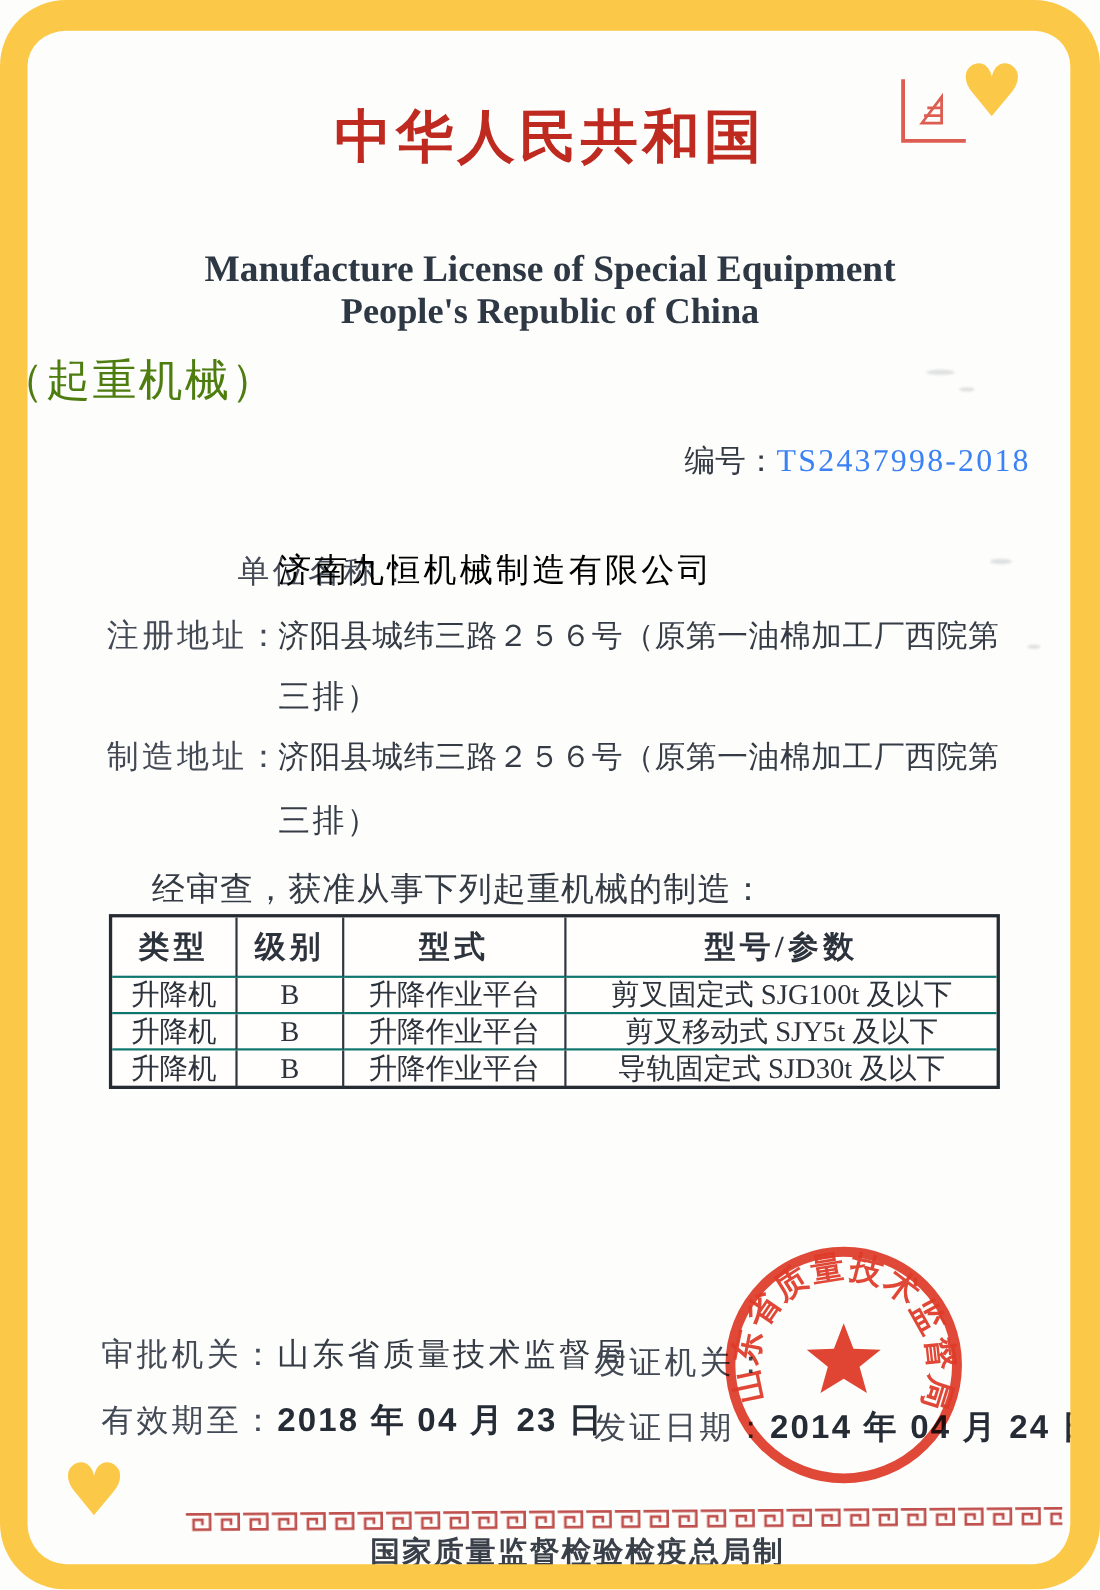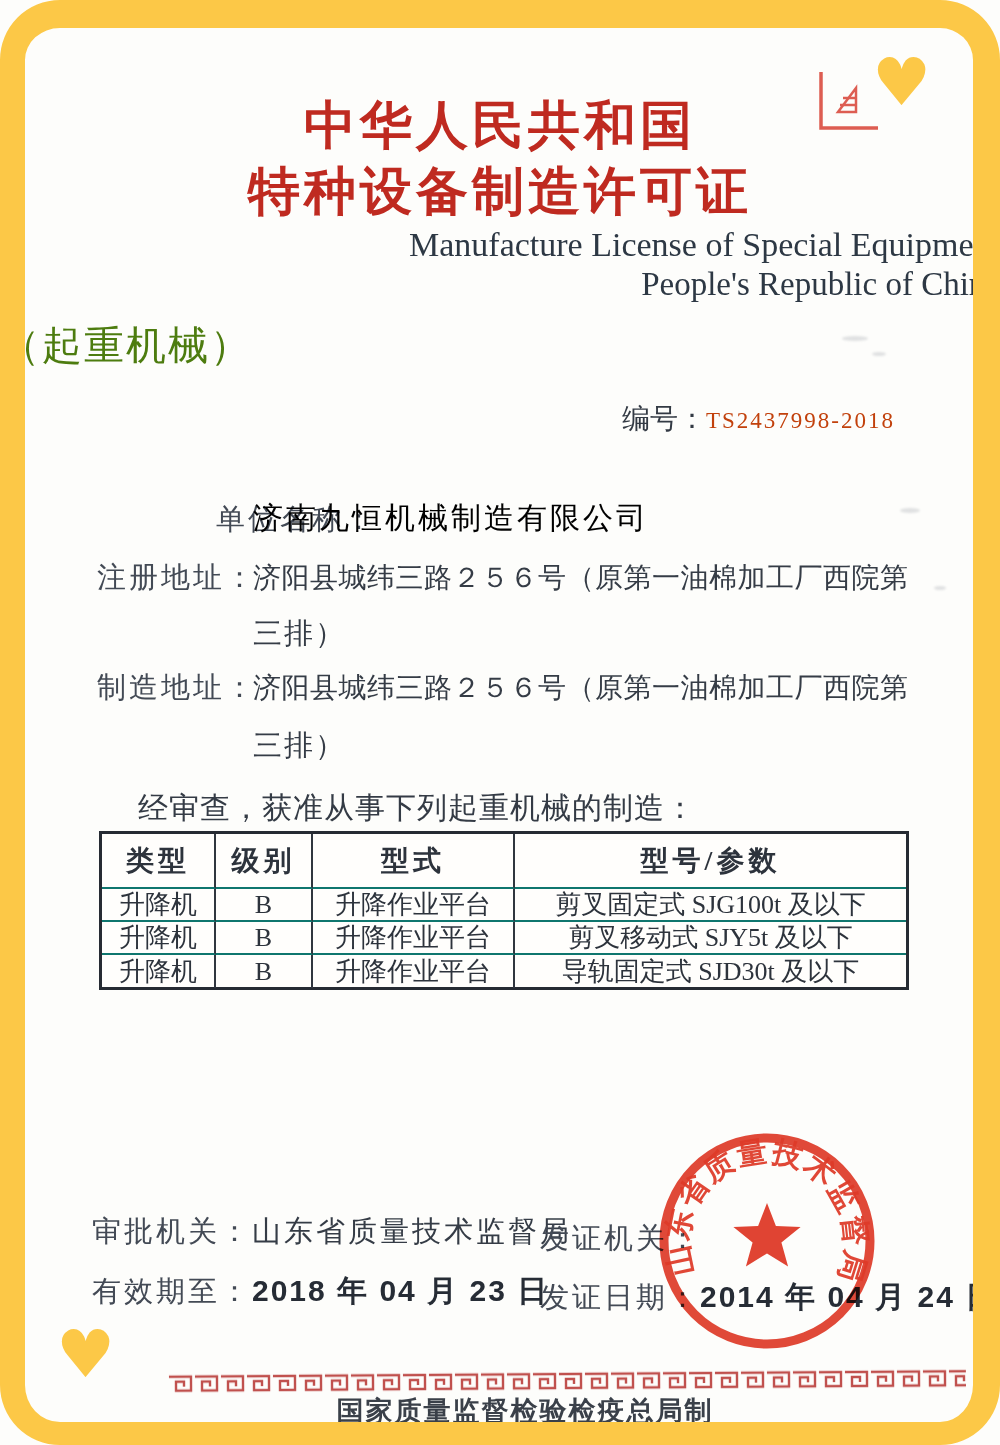--- a/index.html
+++ b/index.html
@@ -31,29 +31,29 @@
 
   .t { position:absolute; white-space:nowrap; }
 
   .title-cn {
     left:0; width:1000px; text-align:center;
     color:#bf2a20; font-weight:700; font-size:52px; letter-spacing:4px; line-height:1;
   }
   .title-cn1 { top:100px; }
   .title-cn2 { top:166px; }
   .title-en {
-    left:0; width:1000px; text-align:right;
-    color:#2d3844; font-weight:400; line-height:1;
+    left:0; width:1000px; text-align:center;
+    color:#2d3844; font-weight:700; line-height:1;
   }
   .title-en1 { top:228px; font-size:34px; }
   .title-en2 { top:268px; font-size:33px; }
   .category { left:0; width:1000px; top:326px; font-size:40px; color:#4d7c0f; letter-spacing:2px; line-height:1; }
 
   .serial { left:622px; top:400px; font-size:28px; color:#333a44; }
-  .serial .num { font-size:23px; letter-spacing:2px; color:#c2410c; }
+  .serial .num { font-size:29px; letter-spacing:2px; color:#3b82f6; }
 
   .lbl { color:#434a55; letter-spacing:3px; }
   .val { color:#353c46; }
 
   .row-company { top:500px; font-size:29px; }
   .row-company .lbl { left:108px; position:absolute; }
   .row-addr1a { top:558px; font-size:29px; }
   .row-addr2a { top:668px; font-size:29px; }
   .addr-line { font-size:28px; letter-spacing:0.5px; }
   .wrap-line  { font-size:29px; letter-spacing:2px; }
@@ -111,21 +111,20 @@
   <svg class="corner-mark" width="66" height="66" viewBox="0 0 66 66">
     <path d="M5,4 V60 H62" fill="none" stroke="#d9483b" stroke-width="3.5"></path>
     <path d="M22,44 L40,20 L40,44 Z" fill="none" stroke="#d9483b" stroke-width="2.5"></path>
     <path d="M27,30 H40 M24,37 H40" fill="none" stroke="#d9483b" stroke-width="2.5"></path>
   </svg>
 
   <div class="heart tr">♥</div>
   <div class="heart bl">♥</div>
 
   <div class="t title-cn title-cn1">中华人民共和国</div>
-  <div class="t title-cn title-cn2">特种设备制造许可证</div>
   <div class="t title-en title-en1">Manufacture License of Special Equipment</div>
   <div class="t title-en title-en2">People's Republic of China</div>
   <div class="t category">（起重机械）</div>
 
   <div class="t serial">
     <span>编号：</span><span class="num">TS2437998-2018</span>
   </div>
 
   <div class="t row-company" style="left:108px;">
     <span class="lbl">单位名称：</span>

